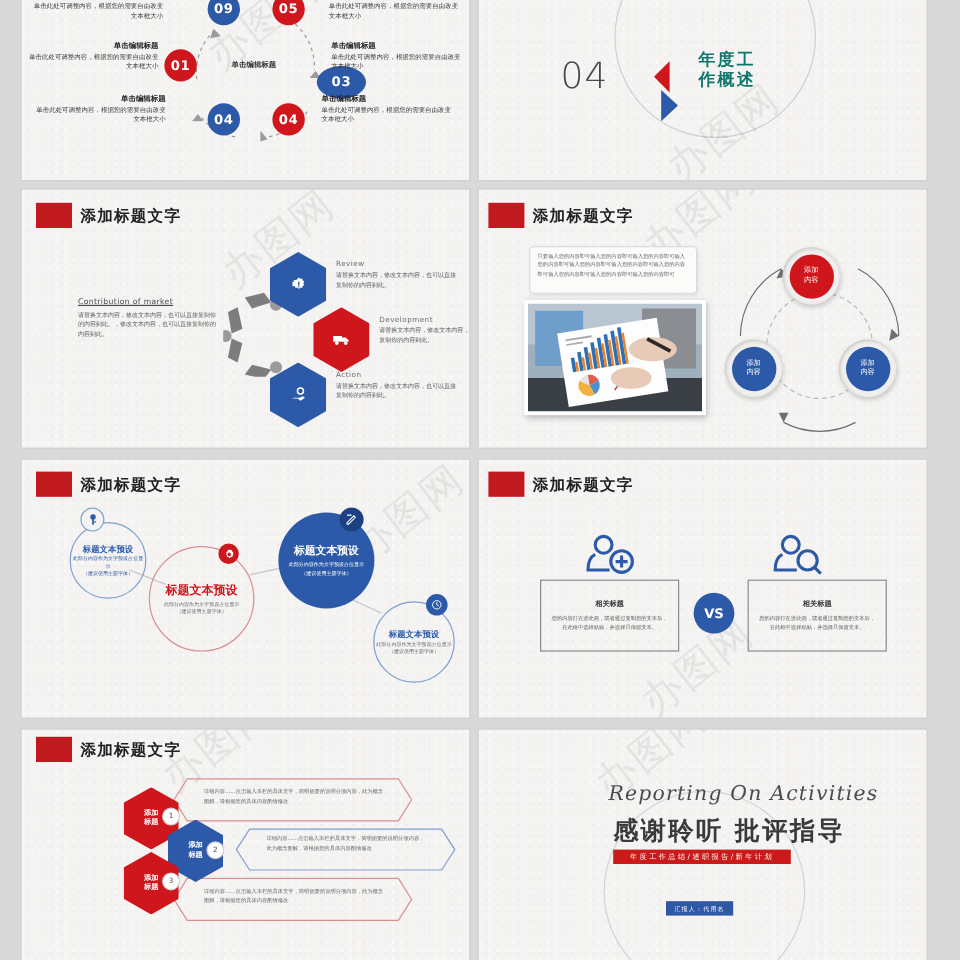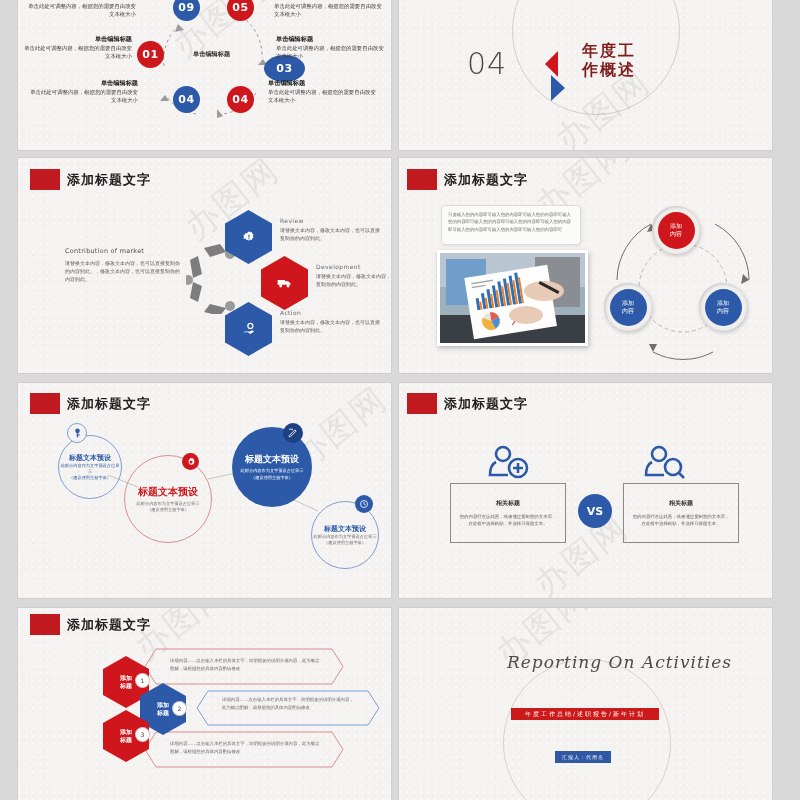--- a/index.html
+++ b/index.html
@@ -25,21 +25,21 @@
   .cyc-red{background:#cf161c;}
   .cyc-blue{background:#2c5aa8;}
   .cyc-lbl{position:absolute;font-size:5.4px;color:#3b3b3b;line-height:1.5;}
   .cyc-lbl b{display:block;font-size:6.2px;color:#222;margin-bottom:1px;}
   .cyc-center{position:absolute;font-size:6.2px;color:#333;font-weight:600;}
   
   .sec-ring{position:absolute;border:1px solid #cfcfcf;border-radius:50%;}
   .sec-num{position:absolute;font-size:30px;color:#4a4a4a;font-weight:300;letter-spacing:1px;
            font-family:"DejaVu Sans",sans-serif;}
   .tri{position:absolute;width:0;height:0;}
-  .sec-txt{position:absolute;font-size:16px;line-height:1.18;color:#7f1d1d;letter-spacing:2px;font-weight:600;}
+  .sec-txt{position:absolute;font-size:14px;line-height:1.18;color:#0f766e;letter-spacing:2px;font-weight:600;}
   
   .hex{position:absolute;clip-path:polygon(50% 0,100% 25%,100% 75%,50% 100%,0 75%,0 25%);
        display:flex;align-items:center;justify-content:center;color:#fff;}
   .hex.blue{background:#2c5aa8;} .hex.red{background:#cf161c;}
   .hx-txt{position:absolute;font-size:5px;line-height:1.55;color:#5a5a5a;}
   .hx-txt .en{font-size:6px;color:#6b6b6b;display:block;margin-bottom:2px;letter-spacing:.4px;}
   .lft-en{position:absolute;font-size:6.4px;color:#4a4a4a;letter-spacing:.3px;}
   .lft-bd{position:absolute;font-size:5px;line-height:1.6;color:#5b5b5b;}
   
   .card{position:absolute;background:#fbfbfa;border:1px solid #dcdcdc;border-radius:4px;
@@ -216,21 +216,21 @@
     </div>
     <div class="hx-txt" style="left:298px;top:104px;width:104px;">
       <span class="en">Development</span>
       <span>请替换文本内容，修改文本内容，也可以直接复制你的内容到此。</span>
     </div>
     <div class="hx-txt" style="left:262px;top:150px;width:104px;">
       <span class="en">Action</span>
       <span>请替换文本内容，修改文本内容，也可以直接复制你的内容到此。</span>
     </div>
 
-    <div class="lft-en" style="left:47px;top:89px;">Contribution of market</div>
+    <div class="lft-en" style="left:47px;top:89px;text-decoration:underline;">Contribution of market</div>
     <div class="lft-bd" style="left:47px;top:101px;width:116px;">请替换文本内容，修改文本内容，也可以直接复制你的内容到此。，修改文本内容，也可以直接复制你的内容到此。</div>
   </div>
 
   <div class="slide" style="left:399px;top:158px;width:373px;height:215px;">
     <div class="wm" style="left:130px;top:-4px;">办图网</div>
     <div class="ttl" style="left:8px;top:11px;">
       <span class="sq"></span>
       <span class="tx">添加标题文字</span>
     </div>
 
@@ -461,17 +461,18 @@
         <div>标题</div>
       </div>
     </div>
     <div class="hl-n" style="left:118px;top:120px;width:13px;height:13px;">3</div>
   </div>
 
   <div class="slide" style="left:399px;top:608px;width:373px;height:192px;">
     <div class="wm" style="left:90px;top:-6px;">办图网</div>
     <div class="thx-ring" style="left:104px;top:51px;width:166px;height:166px;"></div>
     <div class="thx-en" style="left:108px;top:44px;">Reporting  On  Activities</div>
+    <div class="thx-cn" style="left:112px;top:70px;">感谢聆听 批评指导</div>
     <div class="thx-bar" style="left:112px;top:100px;width:148px;height:12px;">年度工作总结/述职报告/新年计划</div>
     <div class="thx-who" style="left:156px;top:143px;width:56px;height:12px;">汇报人：代用名</div>
   </div>
 
 </div>
 
 </body></html>

